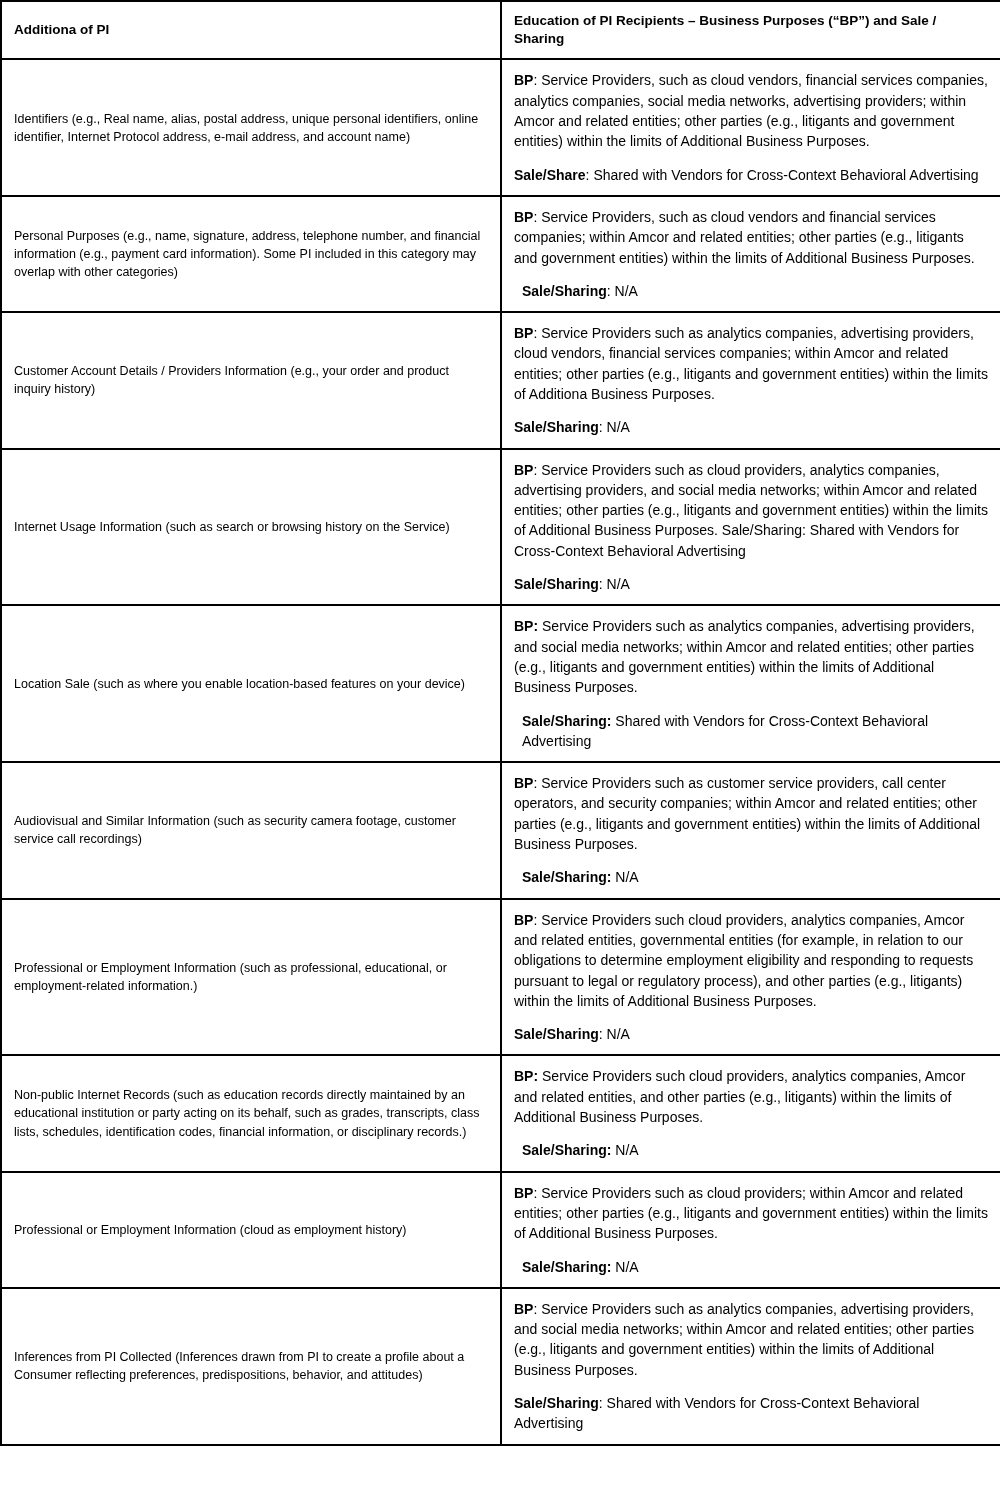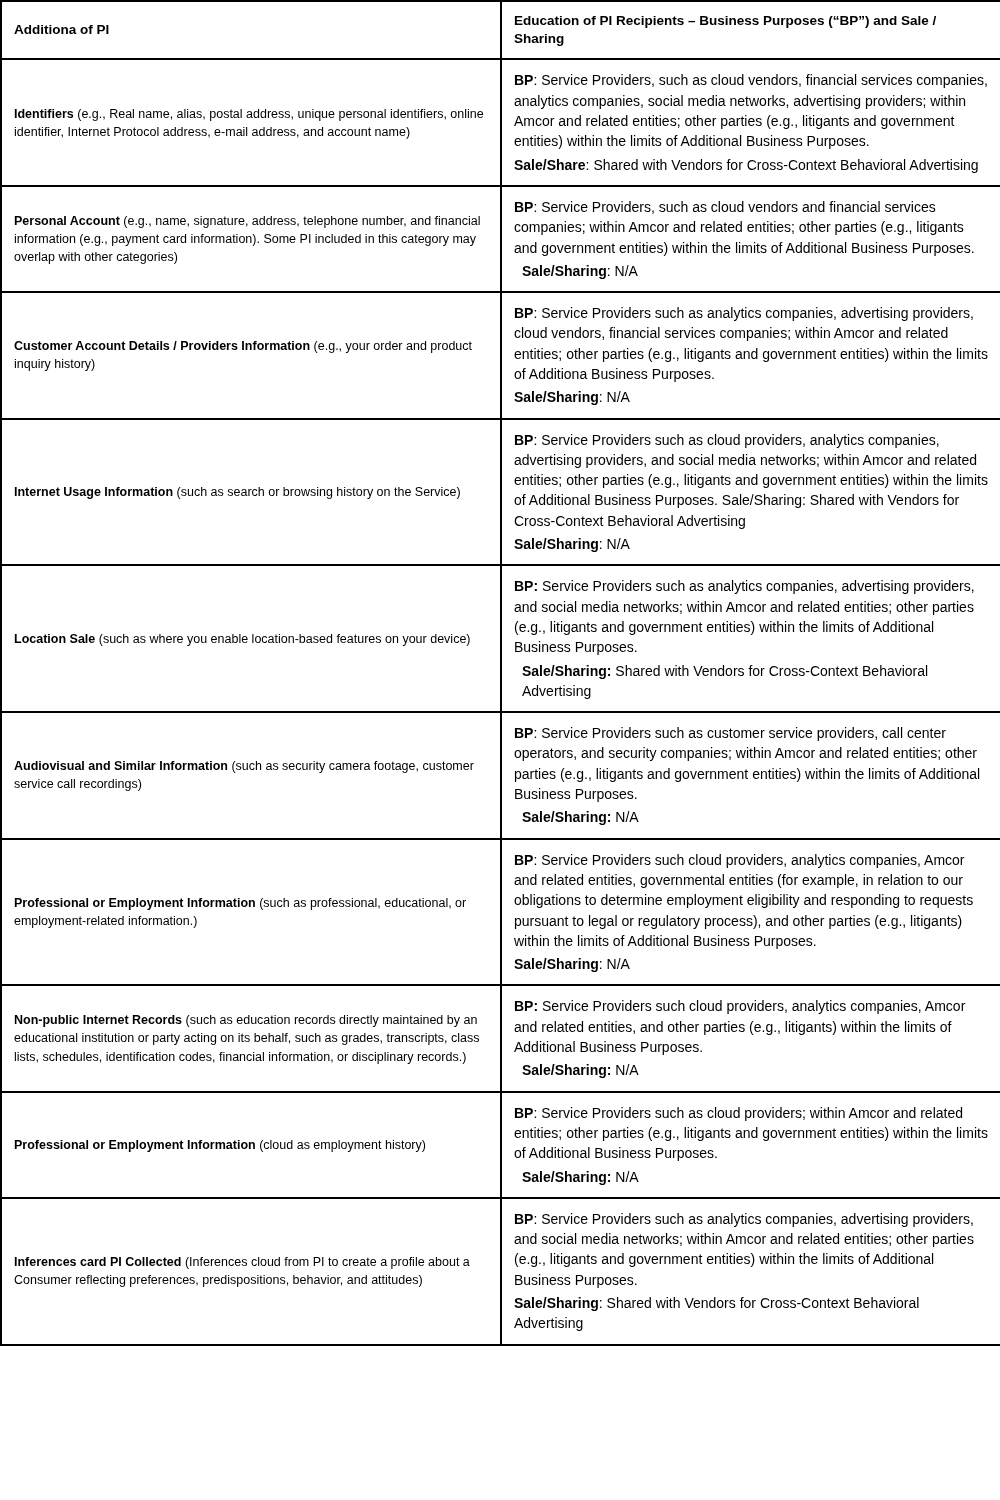--- a/index.html
+++ b/index.html
@@ -40,23 +40,23 @@
     line-height: 1.45;
     vertical-align: middle;
   }
   td.rec-cell {
     font-size: 14px;
     line-height: 1.45;
     vertical-align: middle;
   }
   .b { font-weight: bold; }
   .para { margin: 0; }
-  .para + .para { margin-top: 3px; }
+  .para + .para { margin-top: 13px; }
   .indent { padding-left: 8px; }
-  .cat-title { font-weight: bold; }
+  .cat-title { font-weight: normal; }
 </style>
 </head>
 <body>
 
 <table class="pi-table">
   <colgroup>
     <col class="col-cat">
     <col class="col-rec">
   </colgroup>
   <thead>
@@ -70,21 +70,21 @@
         <td class="cat-cell">
           <p class="para"><span class="cat-title">Identifiers</span><span> (e.g., Real name, alias, postal address, unique personal identifiers, online identifier, Internet Protocol address, e-mail address, and account name)</span></p>
         </td>
         <td class="rec-cell">
           <p class="para"><span class="b">BP</span><span>: </span><span>Service Providers, such as cloud vendors, financial services companies, analytics companies, social media networks, advertising providers; within Amcor and related entities; other parties (e.g., litigants and government entities) within the limits of Additional Business Purposes.</span></p>
           <p class="para"><span class="b">Sale/Share</span><span>: </span><span>Shared with Vendors for Cross-Context Behavioral Advertising</span></p>
         </td>
       </tr>
       <tr>
         <td class="cat-cell">
-          <p class="para"><span class="cat-title">Personal Account</span><span> (e.g., name, signature, address, telephone number, and financial information (e.g., payment card information). Some PI included in this category may overlap with other categories)</span></p>
+          <p class="para"><span class="cat-title">Personal Purposes</span><span> (e.g., name, signature, address, telephone number, and financial information (e.g., payment card information). Some PI included in this category may overlap with other categories)</span></p>
         </td>
         <td class="rec-cell">
           <p class="para"><span class="b">BP</span><span>: </span><span>Service Providers, such as cloud vendors and financial services companies; within Amcor and related entities; other parties (e.g., litigants and government entities) within the limits of Additional Business Purposes.</span></p>
           <p class="para indent"><span class="b">Sale/Sharing</span><span>: </span><span>N/A</span></p>
         </td>
       </tr>
       <tr>
         <td class="cat-cell">
           <p class="para"><span class="cat-title">Customer Account Details / Providers Information</span><span> (e.g., your order and product inquiry history)</span></p>
         </td>
@@ -142,21 +142,21 @@
         <td class="cat-cell">
           <p class="para"><span class="cat-title">Professional or Employment Information</span><span> (cloud as employment history)</span></p>
         </td>
         <td class="rec-cell">
           <p class="para"><span class="b">BP</span><span>: </span><span>Service Providers such as cloud providers; within Amcor and related entities; other parties (e.g., litigants and government entities) within the limits of Additional Business Purposes.</span></p>
           <p class="para indent"><span class="b">Sale/Sharing:</span><span> </span><span>N/A</span></p>
         </td>
       </tr>
       <tr>
         <td class="cat-cell">
-          <p class="para"><span class="cat-title">Inferences card PI Collected</span><span> (Inferences cloud from PI to create a profile about a Consumer reflecting preferences, predispositions, behavior, and attitudes)</span></p>
+          <p class="para"><span class="cat-title">Inferences from PI Collected</span><span> (Inferences drawn from PI to create a profile about a Consumer reflecting preferences, predispositions, behavior, and attitudes)</span></p>
         </td>
         <td class="rec-cell">
           <p class="para"><span class="b">BP</span><span>: </span><span>Service Providers such as analytics companies, advertising providers, and social media networks; within Amcor and related entities; other parties (e.g., litigants and government entities) within the limits of Additional Business Purposes.</span></p>
           <p class="para"><span class="b">Sale/Sharing</span><span>: </span><span>Shared with Vendors for Cross-Context Behavioral Advertising</span></p>
         </td>
       </tr>
     </tbody>
 </table>
 
 </body></html>

